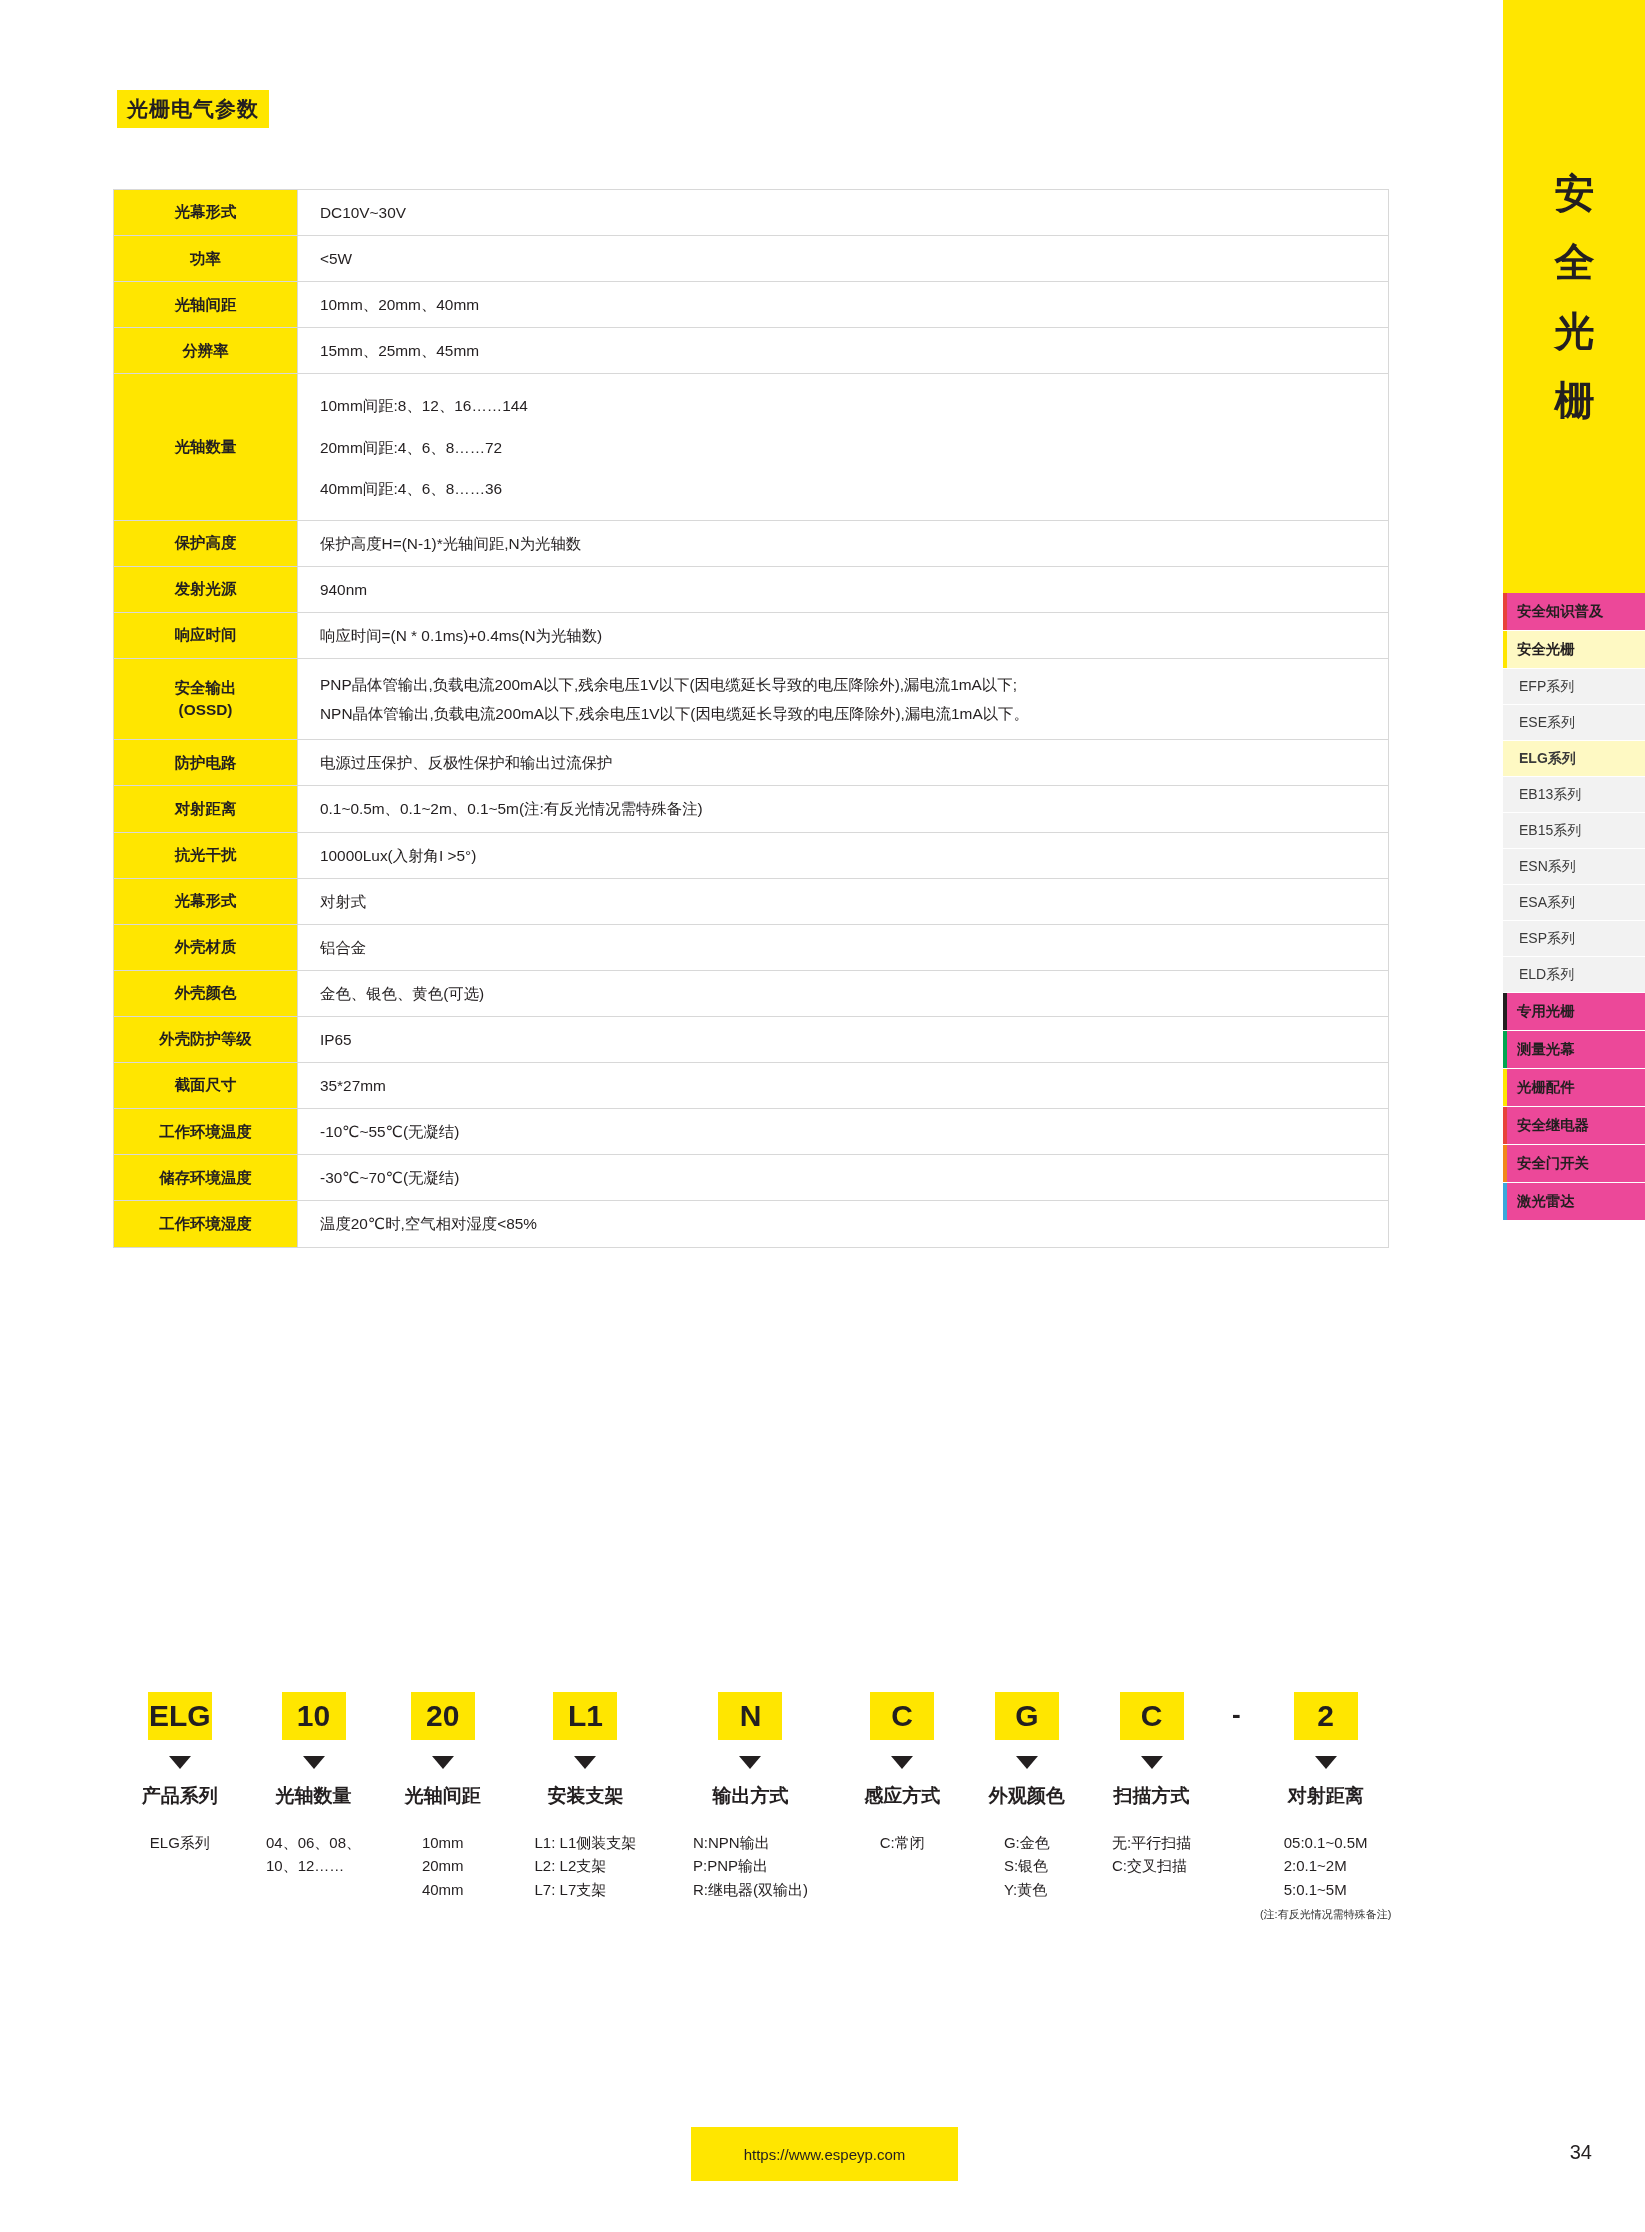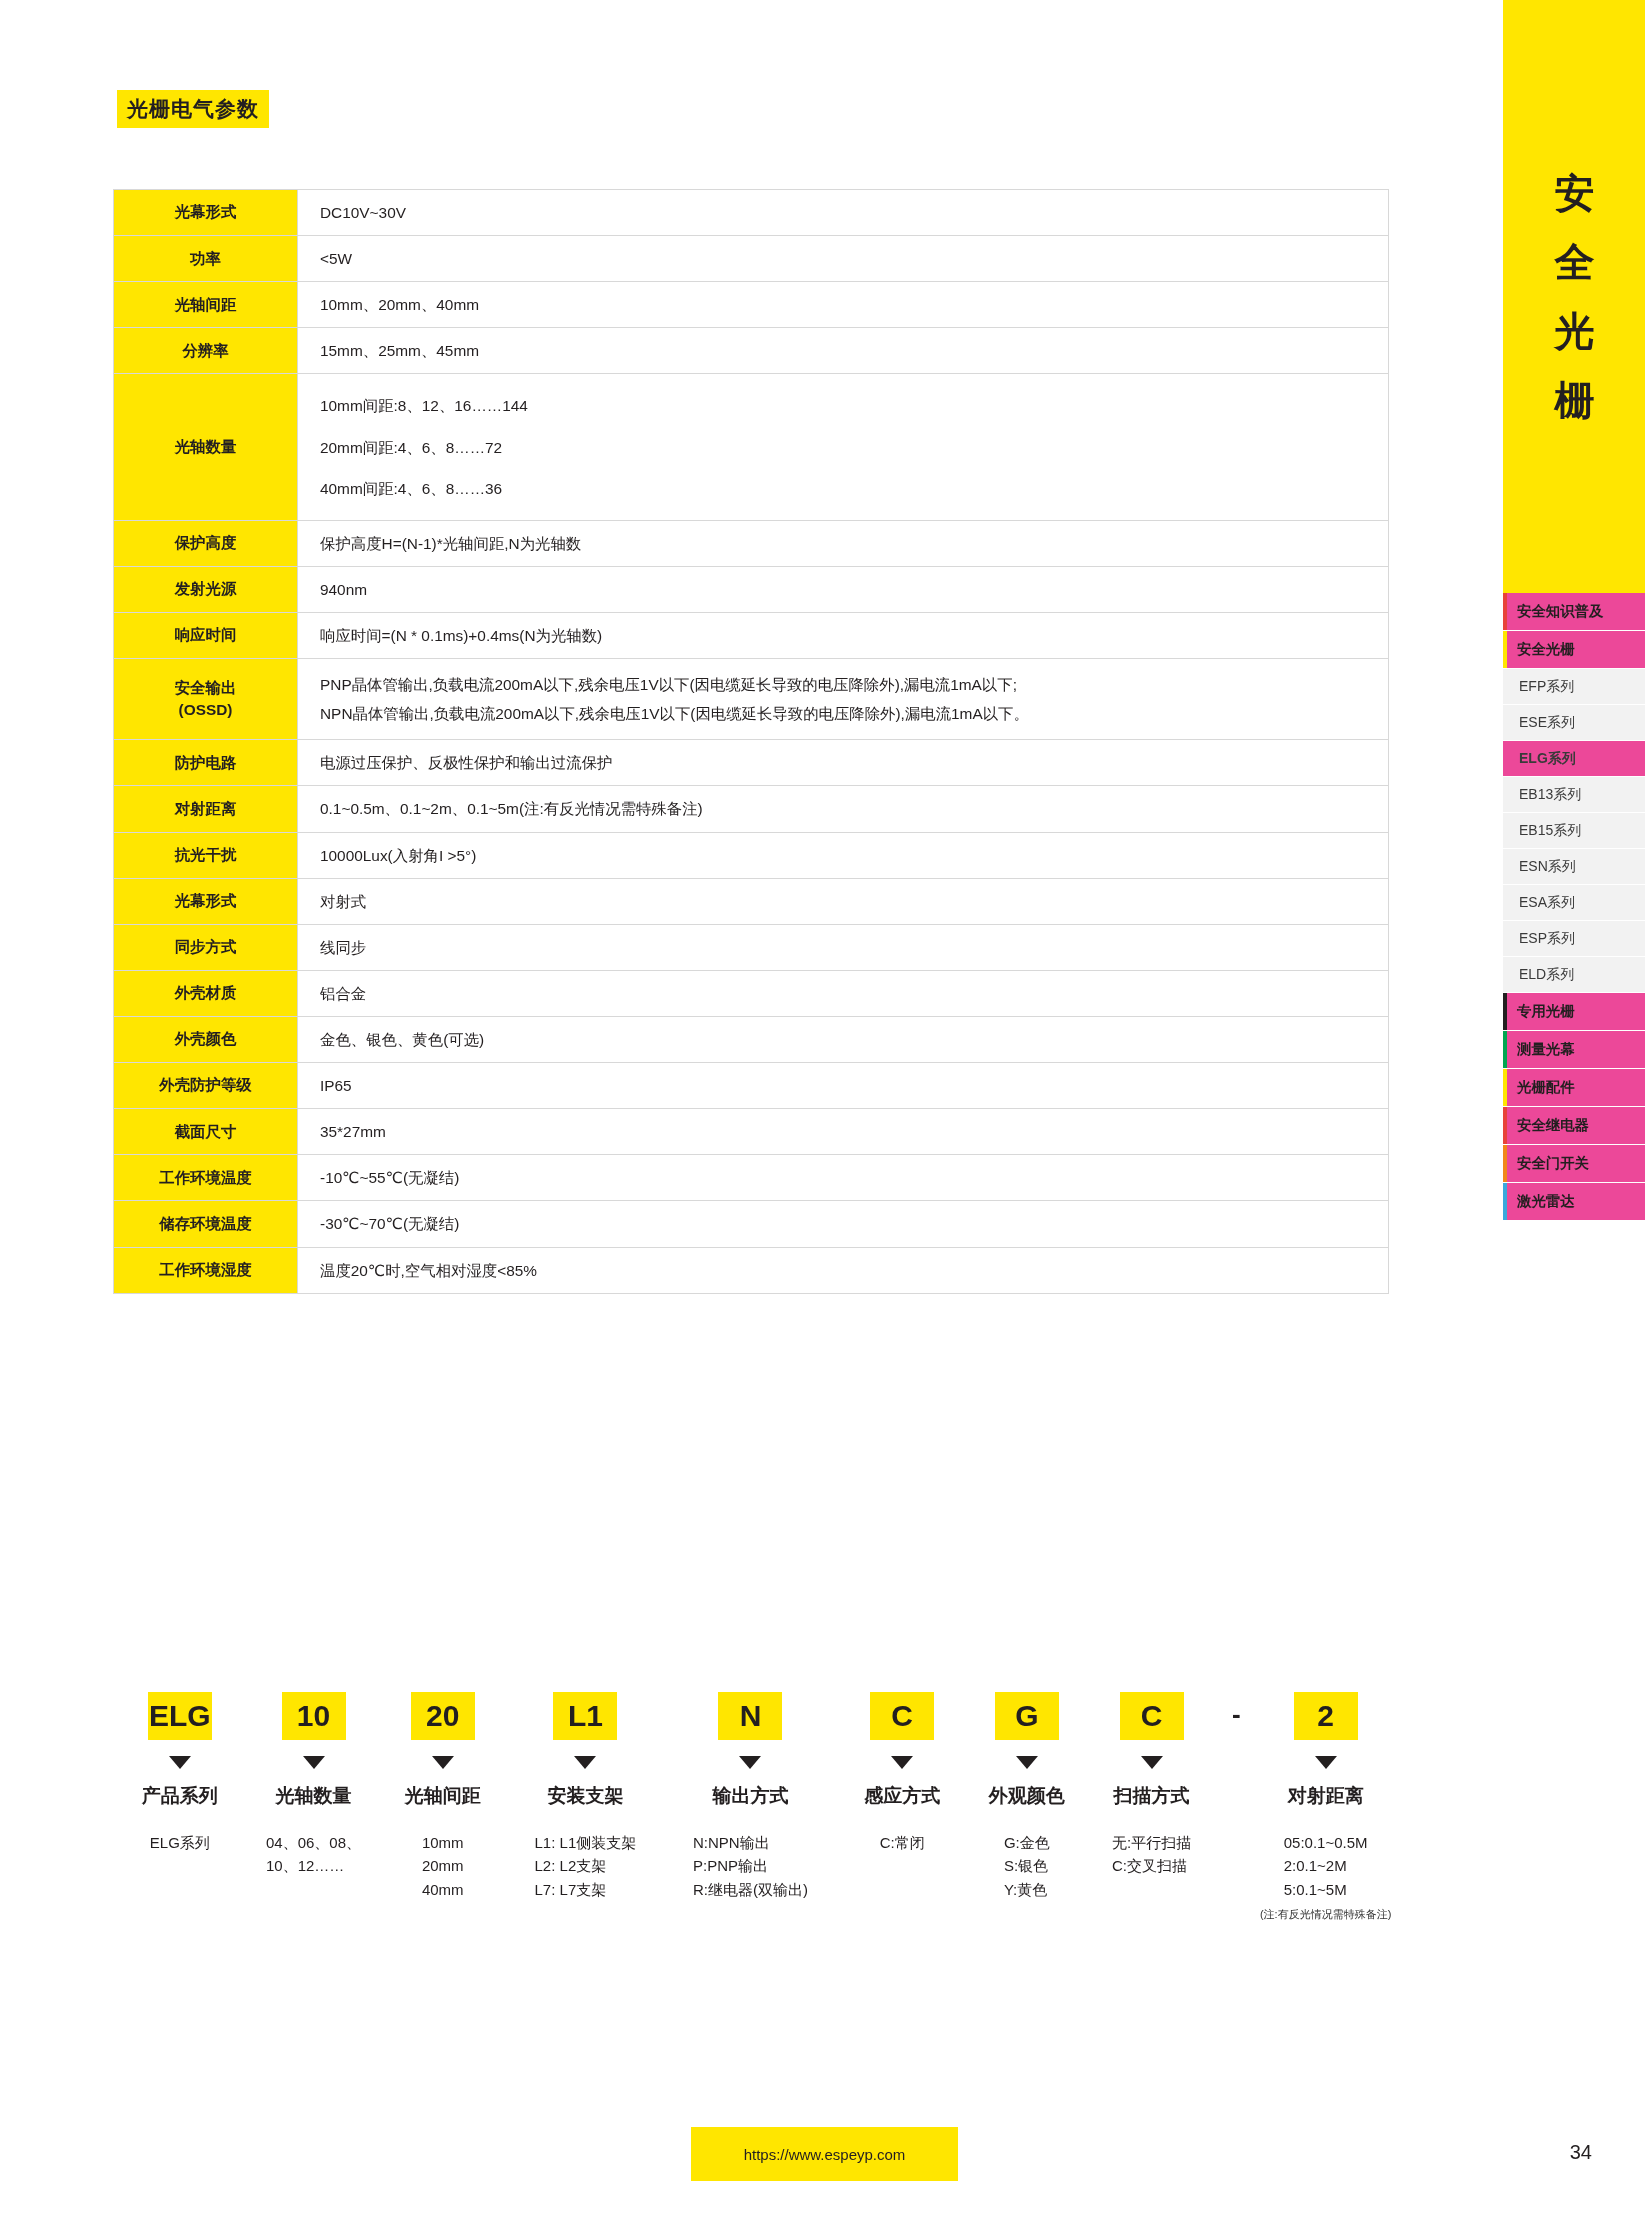--- a/index.html
+++ b/index.html
@@ -73,21 +73,21 @@
     background: transparent;
   }
   .nav-item.sub {
     background: #f2f2f2;
     font-size: 14px;
     padding-left: 16px;
     height: 36px;
     color: #3a3a3a;
   }
   .nav-item.active-yellow {
-    background: #ec4899;
+    background: #fef9c3;
     font-weight: bold;
   }
   .nav-item.bold {
     font-weight: bold;
   }
 
   
   .heading {
     position: absolute;
     background: #ffe600;
@@ -428,28 +428,20 @@
         <tr>
           <td class="key">
             <div>光幕形式</div>
           </td>
           <td class="val">
             <div class="">对射式</div>
           </td>
         </tr>
         <tr>
           <td class="key">
-            <div>同步方式</div>
-          </td>
-          <td class="val">
-            <div class="">线同步</div>
-          </td>
-        </tr>
-        <tr>
-          <td class="key">
             <div>外壳材质</div>
           </td>
           <td class="val">
             <div class="">铝合金</div>
           </td>
         </tr>
         <tr>
           <td class="key">
             <div>外壳颜色</div>
           </td>

